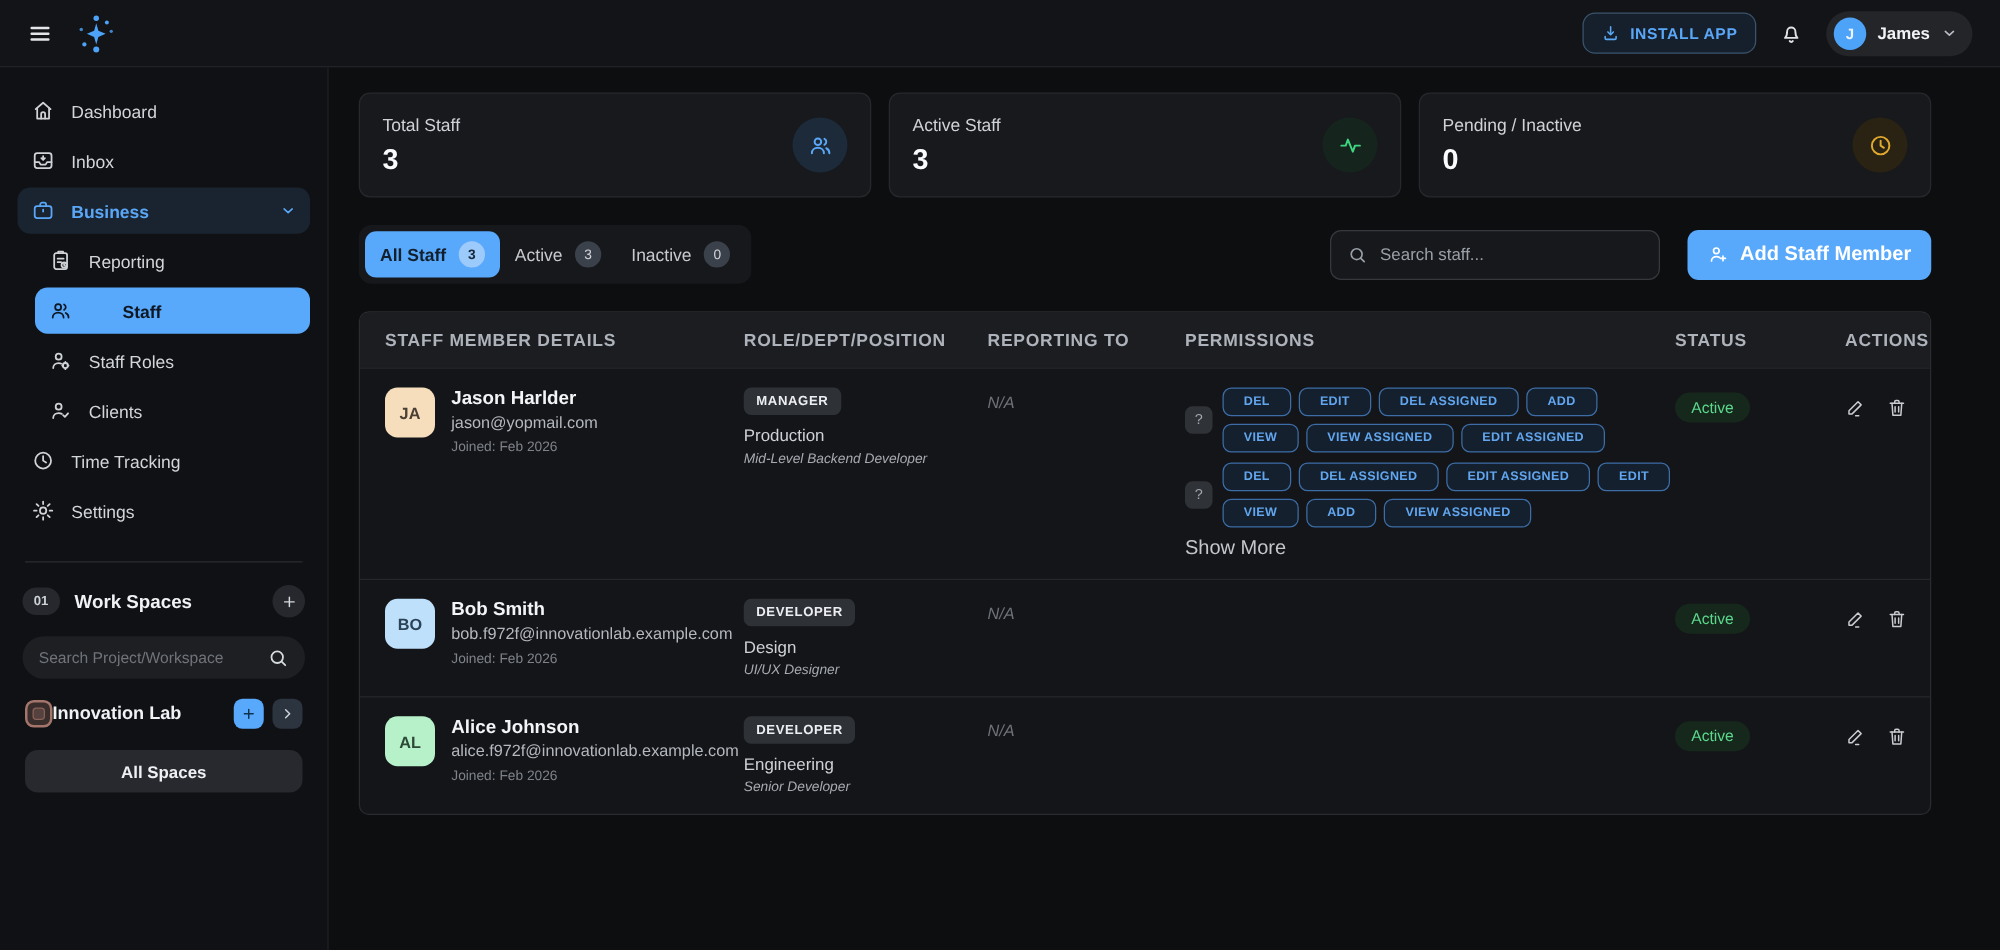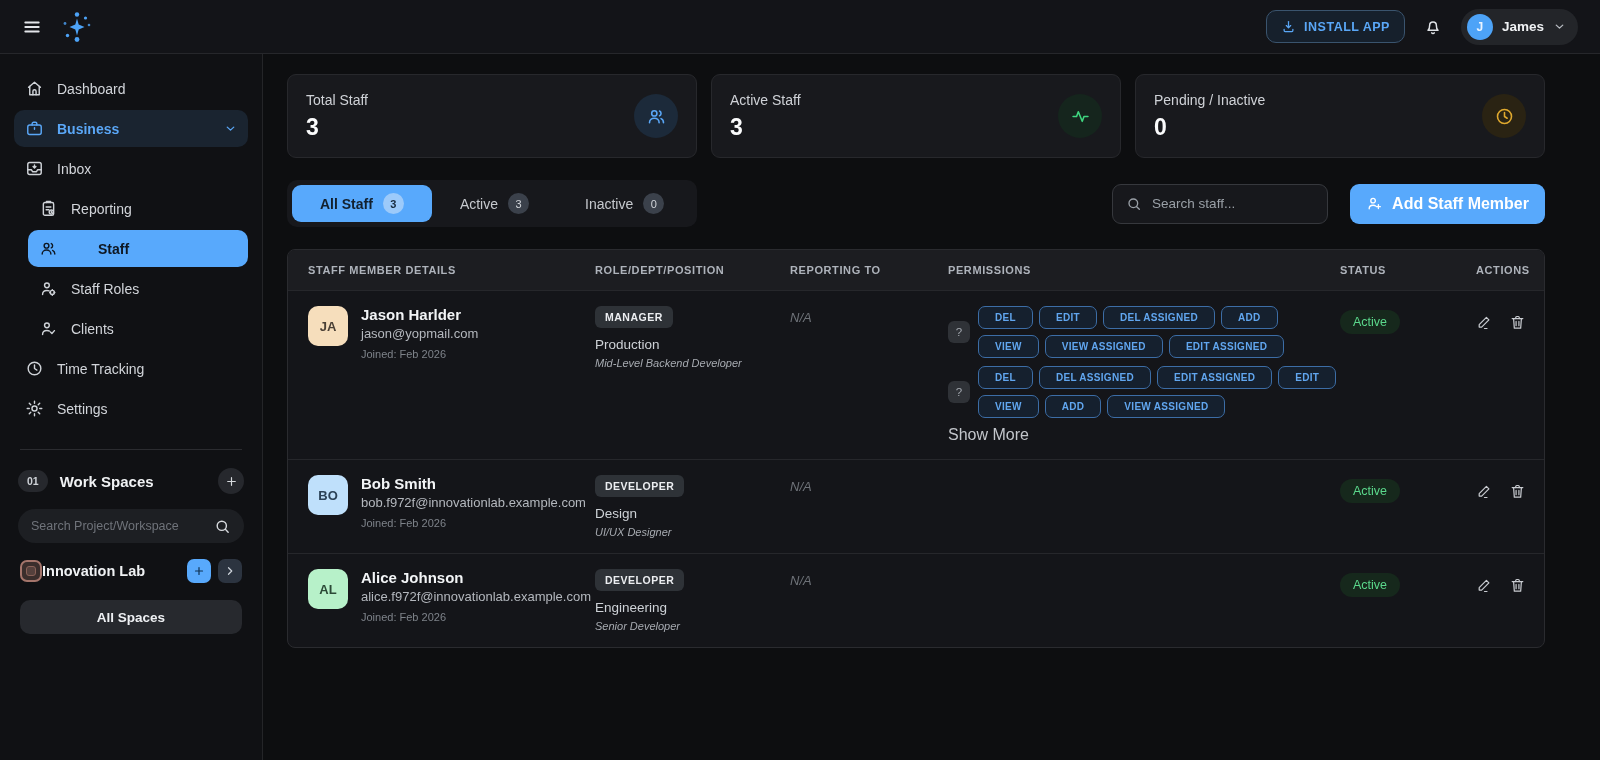--- a/index.html
+++ b/index.html
@@ -90,44 +90,44 @@
   .stat-value { font-size:23px; font-weight:bold; color:#fafbfc; margin-top:6px; }
   .stat-icon { width:44px; height:44px; border-radius:50%; display:flex;
                align-items:center; justify-content:center; }
   .stat-icon.people { background:#1c2a3a; color:#5aa7f7; }
   .stat-icon.pulse  { background:#15251d; color:#3fd57f; }
   .stat-icon.clockc { background:#2a2313; color:#e0a92e; }
 
   .controls { margin-top:22px; display:flex; align-items:center; }
   .tab-group { background:#17181c; border-radius:10px; padding:5px;
                display:inline-flex; align-items:center; }
-  .tab { display:flex; align-items:center; gap:10px; padding:8px 28px;
+  .tab { display:flex; align-items:center; gap:10px; padding:8px 12px;
          border-radius:9px; font-size:14px; color:#c6c9ce; cursor:pointer; }
   .tab .count { min-width:21px; height:21px; border-radius:50%; background:#3b414b;
                 color:#d2d5da; font-size:11px; display:flex; align-items:center;
                 justify-content:center; padding:0 3px; }
   .tab.active { background:#58a9fc; color:#12202e; font-weight:bold; }
   .tab.active .count { background:#9ccafa; color:#16293c; }
   .controls-right { margin-left:auto; display:flex; align-items:center; gap:22px; }
-  .staff-search { width:216px; height:40px; background:#17181c; border:1px solid #36383d;
+  .staff-search { width:264px; height:40px; background:#17181c; border:1px solid #36383d;
                   border-radius:9px; display:flex; align-items:center; gap:10px;
                   padding:0 13px; color:#9aa0a7; }
   .staff-search input { flex:1; background:transparent; border:none; outline:none;
                         color:#d8dade; font-size:13.5px; font-family:inherit; }
   .staff-search input::placeholder { color:#9aa0a7; }
   .add-btn { height:40px; background:#58a9fc; border:none; border-radius:9px;
              display:flex; align-items:center; gap:9px; padding:0 16px; color:#ffffff;
              font-weight:bold; font-size:16px; font-family:inherit; cursor:pointer; }
 
   
   .table { margin-top:22px; border:1px solid #2a2b2f; border-radius:8px;
            overflow:hidden; background:#141519; }
   .thead, .trow { display:grid; grid-template-columns:287px 195px 158px 392px 136px 1fr;
                   padding:14px 20px; align-items:start; }
-  .thead { background:#1c1d21; font-size:11px; font-weight:bold; letter-spacing:.6px;
+  .thead { background:#1c1d21; font-size:14px; font-weight:bold; letter-spacing:.6px;
            color:#aeb3bb; }
   .trow { border-top:1px solid #26272b; padding:15px 20px; }
 
   .member { display:flex; gap:13px; }
   .avatar { width:40px; height:40px; border-radius:10px; display:flex; align-items:center;
             justify-content:center; font-size:13px; font-weight:bold; flex-shrink:0; }
   .avatar.a0 { background:#f6debc; color:#4a4036; }
   .avatar.a1 { background:#bfe0fb; color:#2b4257; }
   .avatar.a2 { background:#b7f1c9; color:#2c4a37; }
   .m-name  { font-size:15px; font-weight:bold; color:#f2f4f6; }
@@ -213,45 +213,45 @@
       <span class="icn">
         <svg width="19" height="19" viewBox="0 0 24 24" fill="none" stroke="currentColor" stroke-width="1.8" stroke-linecap="round" stroke-linejoin="round">
             <path d="M4.5 10.5 12 4l7.5 6.5"></path>
             <path d="M6 9.5V20h12V9.5"></path>
             <path d="M10 20v-4.5a2 2 0 0 1 4 0V20"></path>
           </svg>
       </span>
       <span>Dashboard</span>
     </div>
 
+    <div class="nav-item">
+      <span class="icn">
+        <svg width="19" height="19" viewBox="0 0 24 24" fill="none" stroke="currentColor" stroke-width="1.8" stroke-linecap="round" stroke-linejoin="round">
+            <rect x="3.5" y="4.5" width="17" height="15" rx="2.5"></rect>
+            <path d="M3.5 13.5h4.5l1.5 2.5h5l1.5-2.5h4.5"></path>
+            <path d="M12 7.5v3.5M10.2 9.5 12 11.3l1.8-1.8"></path>
+          </svg>
+      </span>
+      <span>Inbox</span>
+    </div>
+
     <div class="nav-item business-active">
       <span class="icn">
         <svg width="19" height="19" viewBox="0 0 24 24" fill="none" stroke="currentColor" stroke-width="1.8" stroke-linecap="round" stroke-linejoin="round">
             <rect x="3.5" y="7.5" width="17" height="12" rx="2.5"></rect>
             <path d="M9 7.5V6a2 2 0 0 1 2-2h2a2 2 0 0 1 2 2v1.5"></path>
             <path d="M12 11v2"></path>
           </svg>
       </span>
       <span>Business</span>
       <span class="nav-chev">
         <svg width="13" height="13" viewBox="0 0 24 24" fill="none" stroke="currentColor" stroke-width="2.4" stroke-linecap="round" stroke-linejoin="round">
             <path d="M6 9.5 12 15l6-5.5"></path>
           </svg>
       </span>
-    </div>
-
-    <div class="nav-item">
-      <span class="icn">
-        <svg width="19" height="19" viewBox="0 0 24 24" fill="none" stroke="currentColor" stroke-width="1.8" stroke-linecap="round" stroke-linejoin="round">
-            <rect x="3.5" y="4.5" width="17" height="15" rx="2.5"></rect>
-            <path d="M3.5 13.5h4.5l1.5 2.5h5l1.5-2.5h4.5"></path>
-            <path d="M12 7.5v3.5M10.2 9.5 12 11.3l1.8-1.8"></path>
-          </svg>
-      </span>
-      <span>Inbox</span>
     </div>
 
     <div class="subnav">
       <div class="nav-item">
         <span class="icn">
           <svg width="19" height="19" viewBox="0 0 24 24" fill="none" stroke="currentColor" stroke-width="1.8" stroke-linecap="round" stroke-linejoin="round">
               <rect x="5.5" y="4.5" width="13" height="16" rx="2"></rect>
               <path d="M9.5 4.5v-1.5h5v1.5"></path>
               <path d="M9 10h6M9 13.5h3.5"></path>
               <circle cx="15.5" cy="16.5" r="2.6"></circle>

